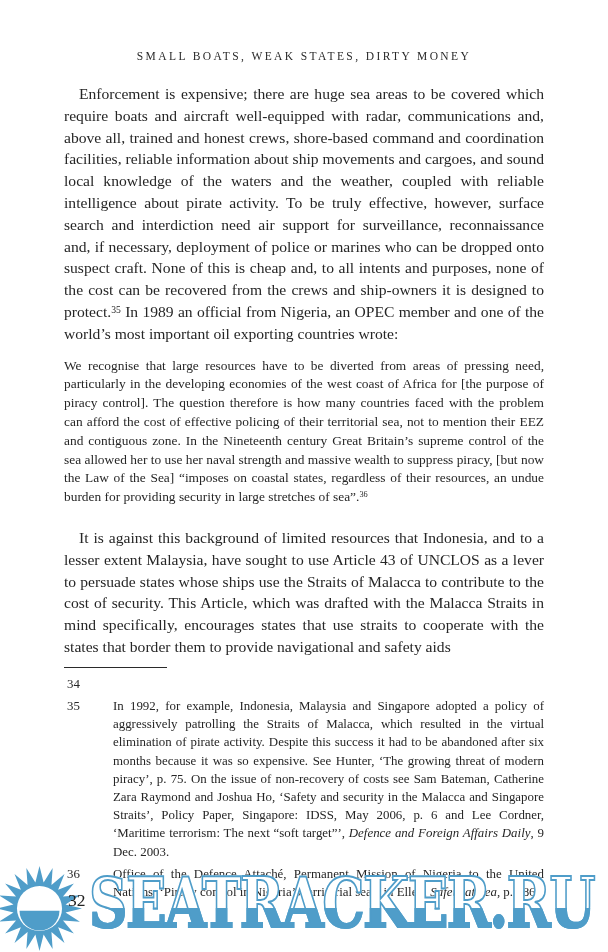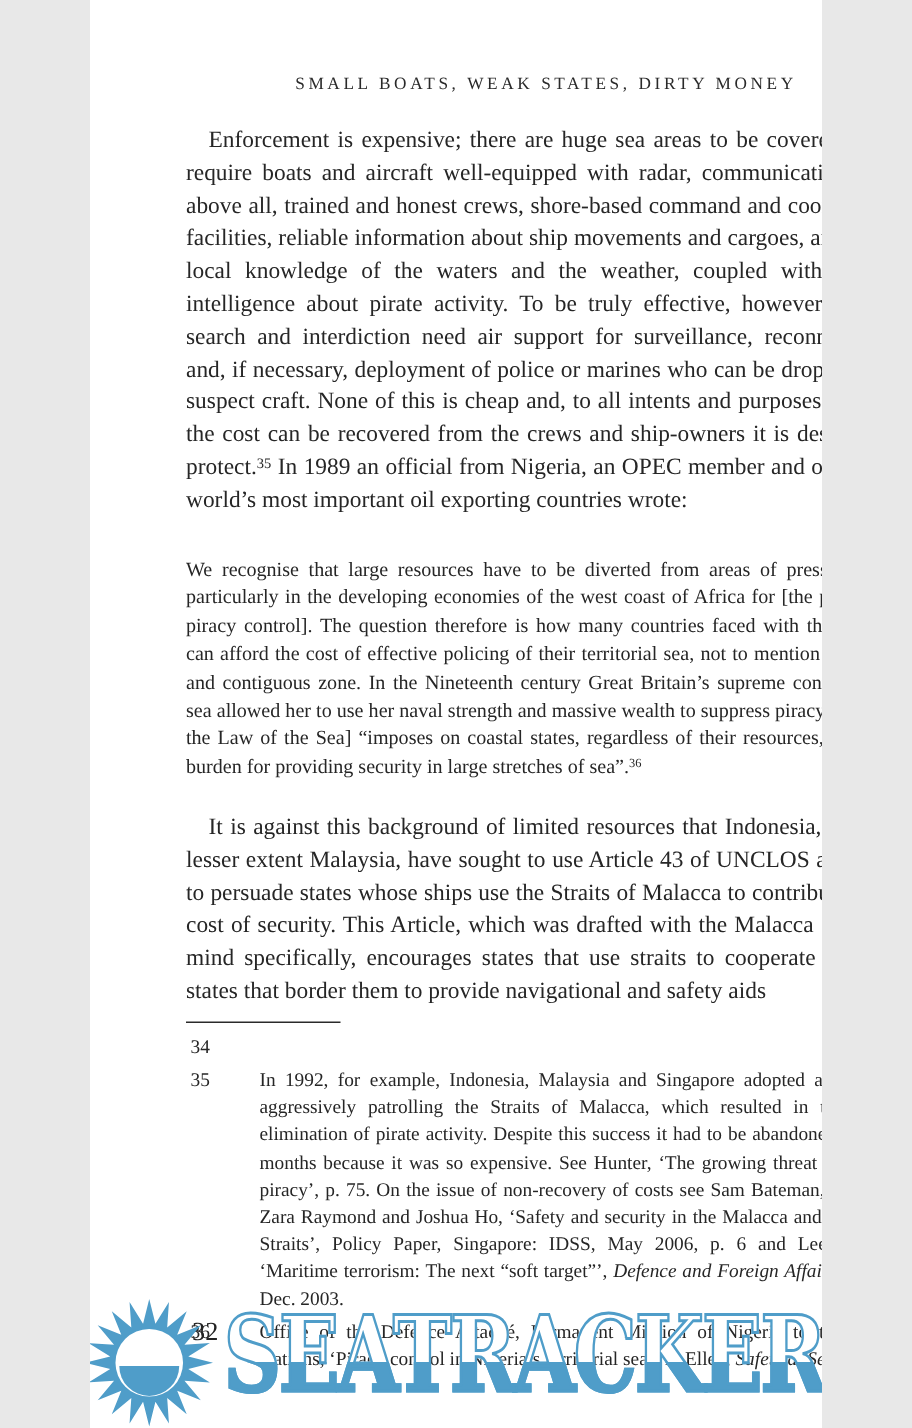--- a/index.html
+++ b/index.html
@@ -1,18 +1,18 @@
 <!DOCTYPE html>
 <html style="--wm-blue: #4f9dc9;"><head>
 <meta charset="utf-8">
 <style>
   html,body { margin:0; padding:0; background:#e8e8e8; }
   .page {
     position:relative;
-    width:488px; height:952px;
+    width:608px; height:952px;
     margin:0 auto;
     background:#ffffff;
     overflow:hidden;
     font-family:"Liberation Serif", "DejaVu Serif", serif;
     color:#262626;
   }
   .column {
     position:absolute;
     left:64px; top:50px;
     width:480px;
@@ -27,21 +27,21 @@
     white-space:nowrap;
   }
   .body-blocks p {
     margin:0;
     font-size:15.6px;
     line-height:21.8px;
     text-align:justify;
   }
   .body-blocks p.indent { text-indent:15px;margin-top:20px; }
   .body-blocks blockquote {
-    margin:26px 0 10px 0;
+    margin:12px 0 10px 0;
     font-size:13.4px;
     line-height:18.8px;
     text-align:justify;
   }
   sup {
     font-size:0.62em;
     line-height:0;
     vertical-align:baseline;
     position:relative;
     top:-0.45em;
@@ -62,21 +62,21 @@
     width:608px; height:99px;
     pointer-events:none;
   }
   .sun-logo {
     position:absolute;
     left:-3px; top:13px;
     width:85px; height:85px;
   }
   .wm-page-number {
     position:absolute;
-    left:68px; top:24px;
+    left:68px; top:37px;
     font-size:17.5px;
     color:#222222;
   }
   .wm-text {
     position:absolute;
     left:89px; top:15px;
     font-family:"DejaVu Serif", serif;
     font-weight:700;
     font-size:70px;
     line-height:1;

